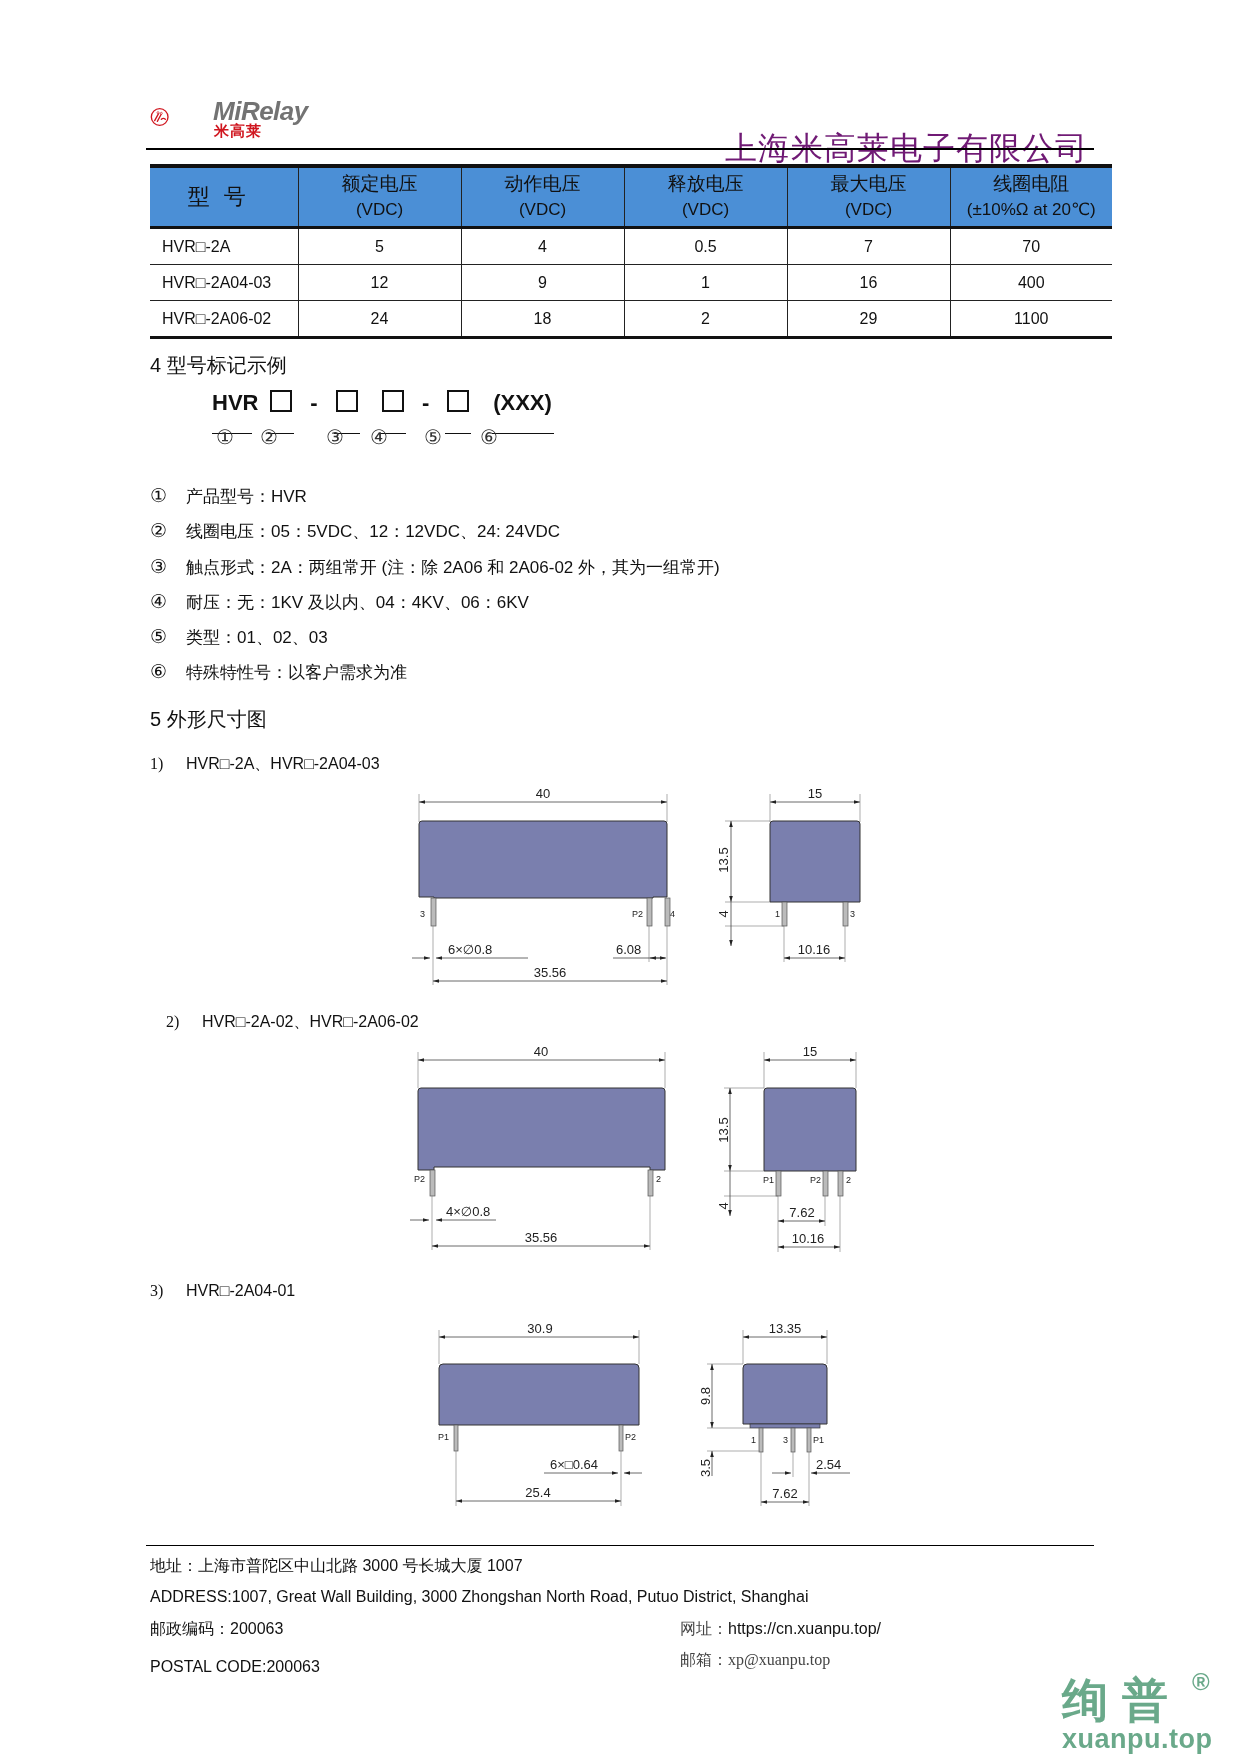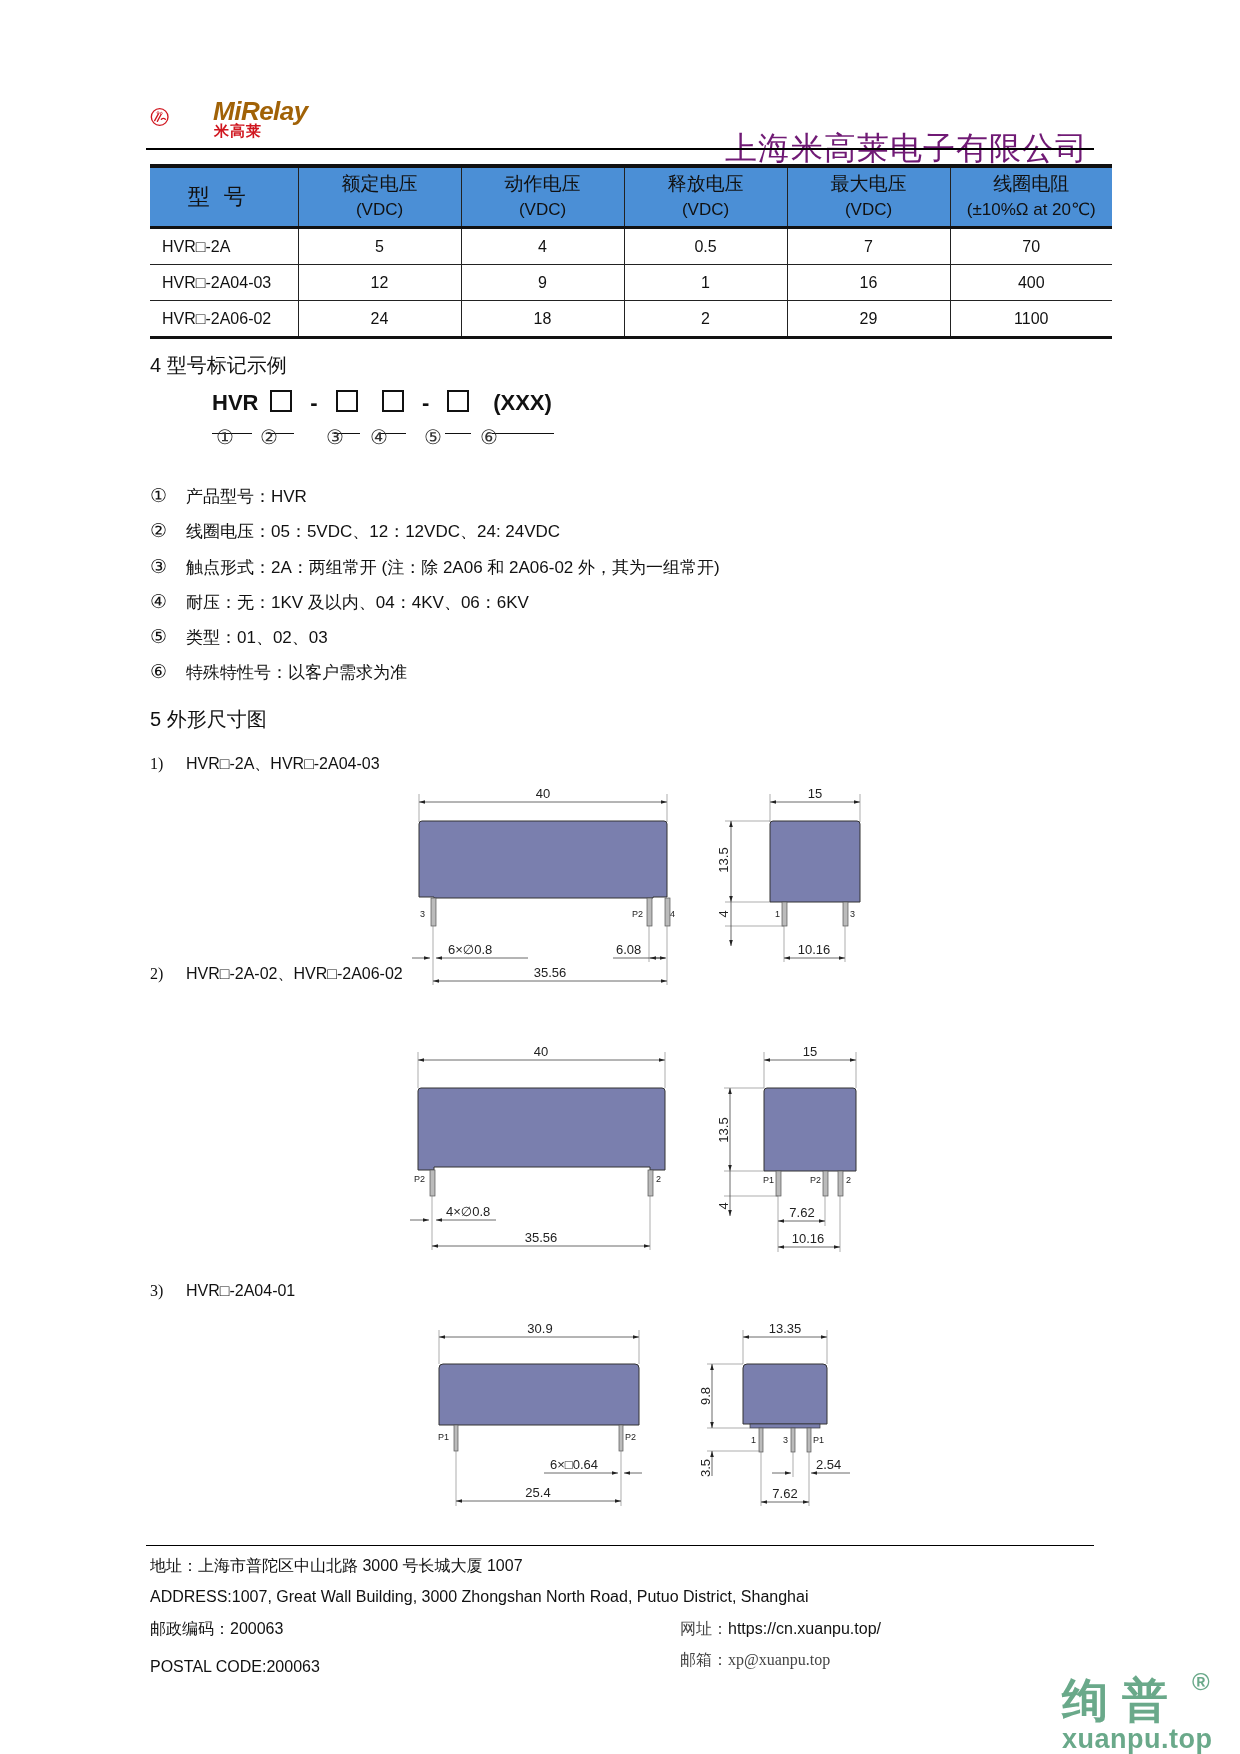--- a/index.html
+++ b/index.html
@@ -2,21 +2,21 @@
 <html><head>
 <meta charset="utf-8">
 <style>
   html, body { margin:0; padding:0; background:#ffffff; }
   body { width:1240px; height:1754px; position:relative; overflow:hidden;
          font-family:"Liberation Sans","DejaVu Sans",sans-serif; color:#111; }
   .abs { position:absolute; }
 
   
   .logo { left:150px; top:88px; width:180px; height:58px; }
-  .logo-text { left:213px; top:96px; font-weight:bold; font-style:italic; font-size:26px; color:#a16207; letter-spacing:-0.5px; }
+  .logo-text { left:213px; top:96px; font-weight:bold; font-style:italic; font-size:26px; color:#737373; letter-spacing:-0.5px; }
   .logo-cn { left:214px; top:122px; font-weight:bold; font-size:15px; color:#d0161f; letter-spacing:1px; }
   .company { right:152px; top:127px; font-size:32px; color:#701a75; letter-spacing:1px; }
   .hr-top { left:146px; top:148px; width:948px; height:2px; background:#000; }
 
   
   table.spec { position:absolute; left:150px; top:164px; width:962px; border-collapse:collapse; font-size:16px; }
   table.spec th { background:#4b8fd6; color:#111; font-weight:normal; height:56px; border-left:1px solid #222; text-align:center; line-height:26px; font-size:19px;}
   table.spec th:first-child { border-left:none; font-size:22px; letter-spacing:14px;}
   table.spec th small { font-size:17px; display:block; }
   table.spec thead tr { border-top:4px solid #111; border-bottom:3px solid #111; }
@@ -193,21 +193,21 @@
   <line x1="31" y1="41" x2="31" y2="122" stroke="#444" stroke-width="0.8" marker-start="url(#ar)" marker-end="url(#ar)"></line>
   <line x1="31" y1="122" x2="31" y2="166" stroke="#444" stroke-width="0.8" marker-end="url(#ar)"></line>
   <text transform="translate(28,80) rotate(-90)" text-anchor="middle" class="dtext">13.5</text>
   <text transform="translate(28,134) rotate(-90)" text-anchor="middle" class="dtext">4</text>
   <line x1="84" y1="146" x2="84" y2="182" stroke="#777" stroke-width="0.6"></line>
   <line x1="145" y1="146" x2="145" y2="182" stroke="#777" stroke-width="0.6"></line>
   <line x1="84" y1="178" x2="145" y2="178" stroke="#444" stroke-width="0.8" marker-start="url(#ar)" marker-end="url(#ar)"></line>
   <text x="114" y="174" text-anchor="middle" class="dtext">10.16</text>
 </svg>
 
-<div class="abs sub" style="top:964px;"><span class="n">2)</span><span>HVR□-2A-02、HVR□-2A06-02</span></div>
+<div class="abs sub" style="top:1012px;margin-left:16px;"><span class="n">2)</span><span>HVR□-2A-02、HVR□-2A06-02</span></div>
 
 <svg class="dwg" style="left:400px;top:1040px;" width="290" height="220">
   <line x1="18" y1="20" x2="265" y2="20" stroke="#444" stroke-width="0.8" marker-start="url(#ar)" marker-end="url(#ar)"></line>
   <line x1="18" y1="12" x2="18" y2="48" stroke="#777" stroke-width="0.6"></line>
   <line x1="265" y1="12" x2="265" y2="48" stroke="#777" stroke-width="0.6"></line>
   <text x="141" y="16" text-anchor="middle" class="dtext">40</text>
   <path d="M18 51 Q18 48 21 48 L262 48 Q265 48 265 51 L265 130 L250 130 L250 127 L34 127 L34 130 L18 130 Z" fill="#7a7fae" stroke="#333" stroke-width="1"></path>
   <rect x="30" y="130" width="5" height="26" fill="#bbb" stroke="#555" stroke-width="0.7"></rect>
   <rect x="248" y="130" width="5" height="26" fill="#bbb" stroke="#555" stroke-width="0.7"></rect>
   <text x="14" y="142" class="ptext">P2</text>

